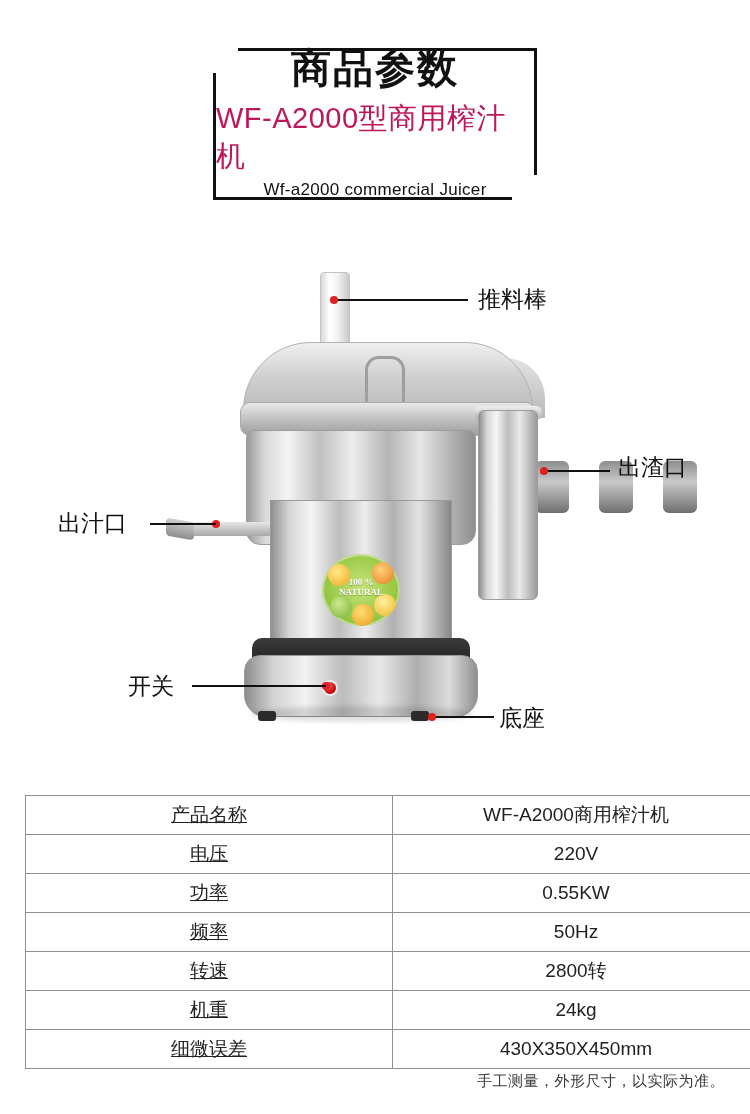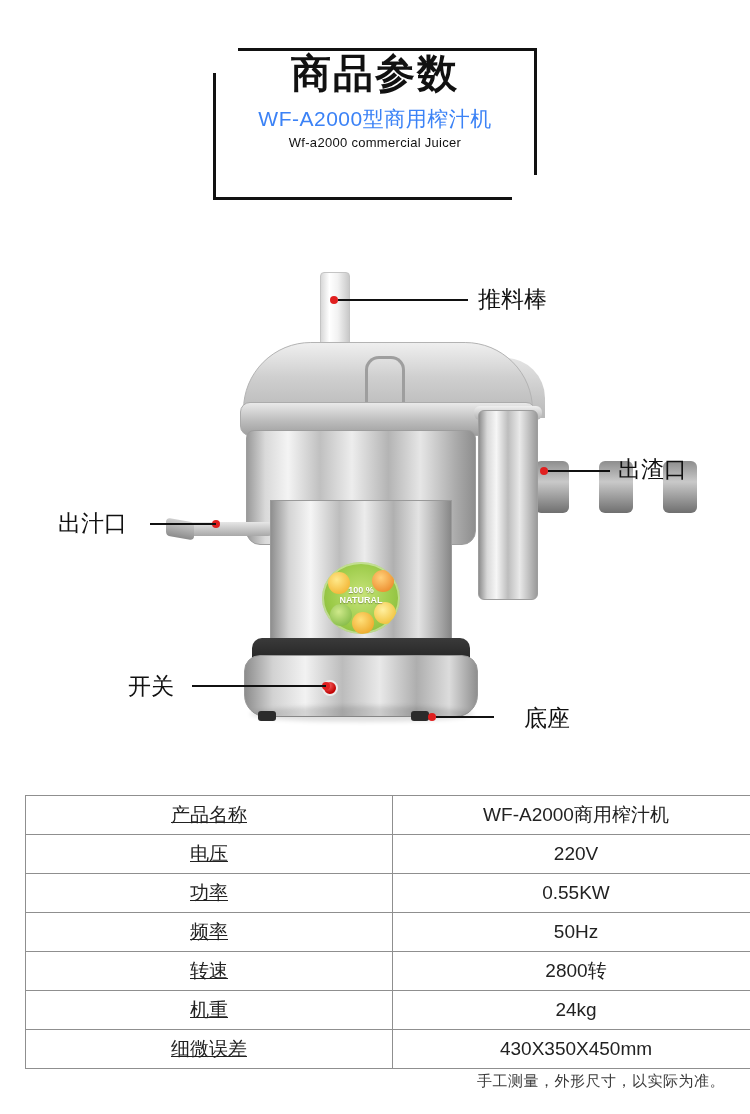--- a/index.html
+++ b/index.html
@@ -25,37 +25,38 @@
     height: 152px;
     border: 3px solid #111111;
     box-sizing: border-box;
   }
   .header-inner {
     position: absolute;
     inset: 0;
     display: flex;
     flex-direction: column;
     align-items: center;
+    justify-content: center;
   }
   .header-title {
     font-size: 40px;
     font-weight: bold;
     letter-spacing: 2px;
     line-height: 1.1;
     color: #111111;
     margin-bottom: 10px;
   }
   .header-sub1 {
-    font-size: 21px;
-    color: #3b82f6;
+    font-size: 29px;
+    color: #be185d;
     line-height: 1.3;
     letter-spacing: 0.5px;
   }
   .header-sub2 {
-    font-size: 13px;
+    font-size: 17px;
     color: #111111;
     line-height: 1.4;
     letter-spacing: 0.3px;
     margin-top: 2px;
   }
   
   .notch {
     position: absolute;
     background: #ffffff;
   }
@@ -294,27 +295,28 @@
     height: 50px;
     border: 3px solid #9e9e9e;
     border-bottom: none;
     border-radius: 14px 14px 0 0;
     box-sizing: border-box;
   }
 
   .logo-badge {
     position: absolute;
     left: 322px;
-    top: 332px;
+    top: 324px;
     width: 78px;
     height: 72px;
     border-radius: 50%;
     background: radial-gradient(circle at 50% 45%, #c7e37a 0%, #9ccb49 55%, #7db034 100%);
     box-shadow: 0 0 0 2px rgba(255,255,255,0.4) inset;
     overflow: hidden;
+    font-family: Liberation Serif, serif;
   }
   .logo-badge .cite {
     position: absolute;
     width: 22px;
     height: 22px;
     border-radius: 50%;
   }
   .logo-badge .c-a { left: 6px;  top: 10px; background: radial-gradient(circle at 40% 35%, #ffe98a, #f0a81f); }
   .logo-badge .c-b { left: 50px; top: 8px;  background: radial-gradient(circle at 40% 35%, #ffd17a, #e87b1b); }
   .logo-badge .c-c { left: 52px; top: 40px; background: radial-gradient(circle at 40% 35%, #fff0a0, #edb521); }
@@ -434,33 +436,33 @@
     <div class="foot f2"></div>
     <div class="switch-btn"></div>
   </div>
 
   <div class="dot" style="left:330px; top:66px;"></div>
   <div class="leader" style="left:338px; top:69px; width:130px;"></div>
   <div class="callout" style="left:478px; top:58px;">推料棒</div>
 
   <div class="dot" style="left:540px; top:237px;"></div>
   <div class="leader" style="left:548px; top:240px; width:62px;"></div>
-  <div class="callout" style="left:618px; top:228px;">出渣口</div>
+  <div class="callout" style="left:618px; top:228px;font-family:Liberation Mono, monospace;">出渣口</div>
 
   <div class="dot" style="left:212px; top:290px;"></div>
   <div class="leader" style="left:150px; top:293px; width:66px;"></div>
   <div class="callout" style="left:58px; top:282px;">出汁口</div>
 
   <div class="dot" style="left:322px; top:452px;"></div>
   <div class="leader" style="left:192px; top:455px; width:134px;"></div>
   <div class="callout" style="left:128px; top:445px;">开关</div>
 
   <div class="dot" style="left:428px; top:483px;"></div>
   <div class="leader" style="left:436px; top:486px; width:58px;"></div>
-  <div class="callout" style="left:524px; top:477px;">底座</div>
+  <div class="callout" style="left:499px; top:477px;">底座</div>
 </div>
 
 <table class="spec-table">
   <tbody>
     <tr>
       <td class="label">产品名称</td>
       <td class="value">WF-A2000商用榨汁机</td>
     </tr>
     <tr>
       <td class="label">电压</td>

